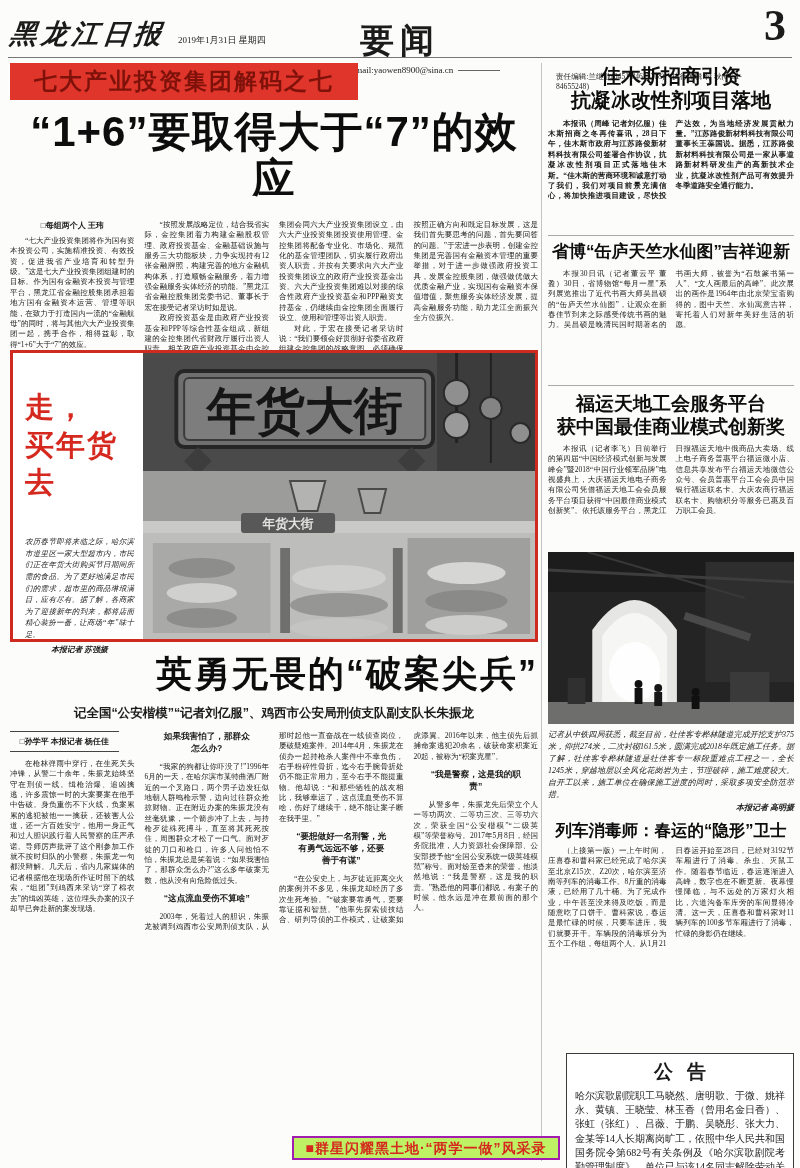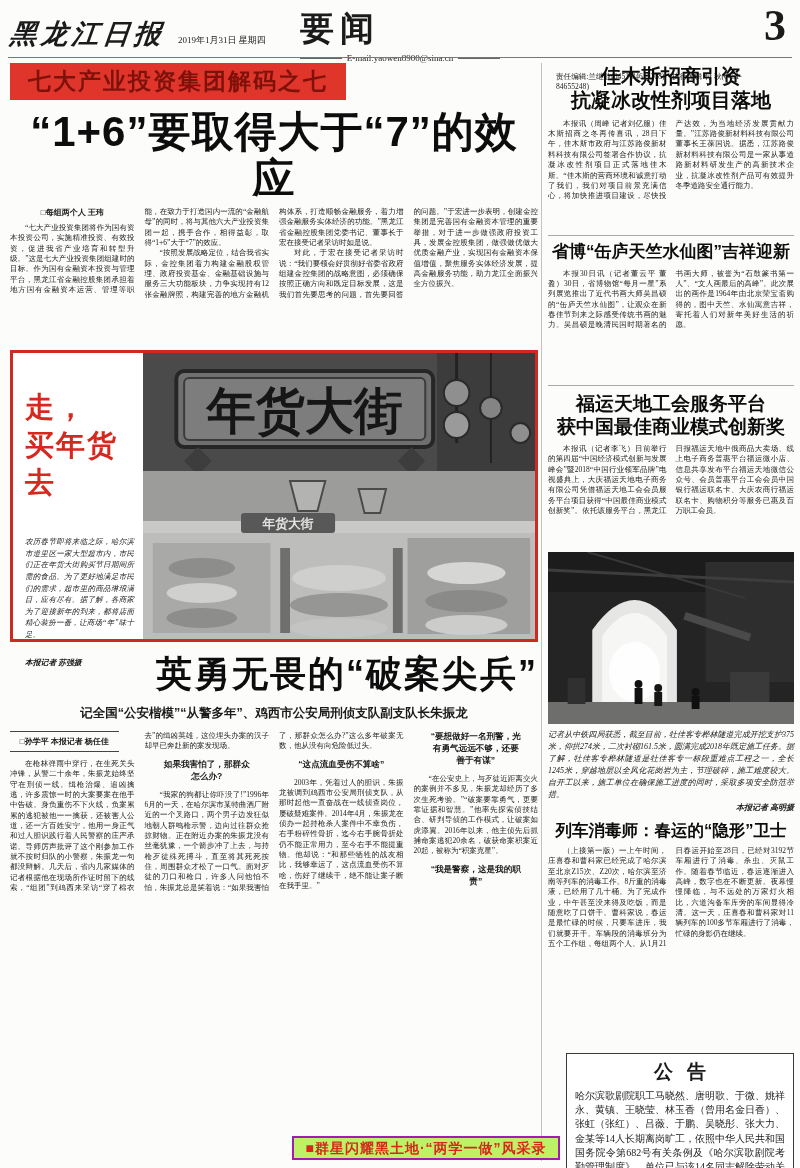--- a/index.html
+++ b/index.html
@@ -1,64 +1,64 @@
 <!DOCTYPE html>
 <html><head>
 <meta charset="utf-8">
 <style>
   html,body{margin:0;padding:0;background:#e8e8e4;}
   .page{position:relative;width:800px;height:1168px;margin:0 auto;background:#fcfcfa;overflow:hidden;
         color:#1b1b1b;font-family:"Liberation Serif",serif;}
   
   .logo{position:absolute;left:10px;top:16px;font:italic bold 27px "Liberation Serif",serif;letter-spacing:4px;transform:skewX(-6deg);}
   .dateline{position:absolute;left:178px;top:34px;font-size:9px;color:#222;}
-  .section-wrap{position:absolute;left:300px;top:6px;width:200px;}
+  .section-wrap{position:absolute;left:300px;top:18px;width:200px;text-align:center;}
   .section-title{font:bold 34px "Liberation Serif",serif;letter-spacing:6px;}
   .email-row{display:flex;align-items:center;gap:5px;font-size:9px;color:#222;margin-top:1px;}
   .email-row .rule{flex:1;border-top:1px solid #666;height:0;}
   .editors{position:absolute;left:556px;top:32px;width:205px;font-size:7.6px;color:#222;margin-top:40px;}
   .pagenum{position:absolute;right:14px;top:0px;font:bold 44px "Liberation Serif",serif;}
   .head-rule{position:absolute;left:8px;right:8px;top:57px;border-top:1px solid #777;}
   .v-rule{position:absolute;left:541px;top:63px;height:1098px;border-left:1px solid #c2c2c0;}
   
   .lead{position:absolute;left:10px;top:63px;width:528px;}
   .kicker{display:inline-block;background:#e0352a;color:#7e120b;font:bold 23px "Liberation Sans",sans-serif;
-          padding:3px 18px;letter-spacing:2px;}
-  .lead-headline{margin:8px 0 5px;font:bold 42px/1.12 "Liberation Sans",sans-serif;text-align:center;letter-spacing:1px;color:#0d0d0d;}
+          padding:3px 24px;letter-spacing:2px;}
+  .lead-headline{margin:8px 0 18px;font:bold 42px/1.12 "Liberation Sans",sans-serif;text-align:center;letter-spacing:1px;color:#0d0d0d;}
   .cols{font-size:7.5px;line-height:1.38;text-align:justify;overflow:hidden;}
   .cols p{margin:0;text-indent:2em;}
   .lead-body{height:176px;column-count:4;column-gap:10px;}
   .byline-center{text-indent:0 !important;text-align:center;font-weight:bold;font-size:8px;margin-bottom:5px !important;}
   
   .photo-feature{position:absolute;left:10px;top:350px;width:528px;height:292px;border:3px solid #cf2a1f;
                  background:#fff;display:flex;box-sizing:border-box;}
   .pf-left{width:130px;box-sizing:border-box;padding:36px 9px 6px 12px;}
   .pf-title{color:#d5281e;font:bold 29px/1.3 "Liberation Sans",sans-serif;letter-spacing:2px;}
   .pf-caption{margin:34px 0 0;font:italic 7.5px/1.55 "Liberation Serif",serif;text-align:justify;color:#222;}
-  .pf-credit{margin:16px 0 0;font:italic bold 7.8px "Liberation Serif",serif;text-align:left;}
+  .pf-credit{margin:3px 0 0;font:italic bold 7.8px "Liberation Serif",serif;text-align:center;}
   .pf-photo{flex:1;overflow:hidden;}
   .pf-photo svg{display:block;width:100%;height:100%;}
   
   .hero{position:absolute;left:10px;top:650px;width:528px;}
   .hero-headline{margin:0 0 6px;font:bold 36px "Liberation Sans",sans-serif;text-align:right;letter-spacing:2px;color:#0d0d0d;}
   .hero-subhead{font:bold 12.5px "Liberation Sans",sans-serif;text-align:center;margin-bottom:9px;}
   .hero-body{height:400px;column-count:4;column-gap:10px;}
   .byline-box{border-top:1px solid #444;border-bottom:1px solid #444;padding:4px 2px;margin:0 16px 7px 0;
               text-align:center;font-weight:bold;font-size:8px;text-indent:0;}
   .crosshead{font:bold 8.6px "Liberation Sans",sans-serif;text-align:center;margin:7px 16px !important;text-indent:0 !important;}
   .series-banner{position:absolute;left:292px;top:1136px;width:264px;height:20px;background:#bef264;
                  border:2px solid #a21caf;color:#d5281e;font:bold 14px/20px "Liberation Sans",sans-serif;
                  text-align:center;letter-spacing:1px;}
   
   .rail{position:absolute;left:548px;top:62px;width:246px;}
   .rail-head{margin:2px 0 6px;font:bold 20px/1.22 "Liberation Sans",sans-serif;text-align:center;color:#0d0d0d;}
   .rail-head.sm{font-size:17px;}
   .rail-head.xs{font-size:16.5px;}
   .cols2{column-count:2;column-gap:9px;}
-  .h-a1{height:110px;}  .h-a2{height:110px;}  .h-a3{height:104px;}  .h-a4{height:198px;}
+  .h-a1{height:110px;font-weight:bold;}  .h-a2{height:110px;}  .h-a3{height:104px;}  .h-a4{height:198px;}
   .rail-div{border:none;border-top:1px solid #a9a9a7;margin:6px 0;}
   .tunnel{margin:4px 0 0;}
   .tunnel svg{display:block;width:246px;height:172px;}
   .rail-caption{margin:5px 0 0;font:italic 8px/1.5 "Liberation Serif",serif;text-align:justify;color:#222;}
   .rail-credit{margin:1px 0 7px;font:italic bold 8px "Liberation Serif",serif;text-align:right;}
   .notice{border:1px solid #3a3a3a;margin:9px 0 0 18px;padding:5px 8px 6px;background:#fff;}
   .notice-title{font:bold 19px "Liberation Serif",serif;text-align:center;letter-spacing:14px;text-indent:14px;}
   .notice-body{margin:4px 0 3px;font-size:10px;line-height:1.42;text-align:justify;}
   .notice-sign{font-size:8px;text-align:right;line-height:1.5;}
 </style>
@@ -82,20 +82,21 @@
   <div class="head-rule"></div>
   <div class="v-rule"></div>
 
   <section class="lead">
     <div class="kicker">七大产业投资集团解码之七</div>
     <h1 class="lead-headline">“1+6”要取得大于“7”的效应</h1>
     <div class="cols lead-body">
       <p class="byline-center">□每组两个人 王玮</p>
       <p>“七大产业投资集团将作为国有资本投资公司，实施精准投资、有效投资，促进我省产业培育和转型升级。”这是七大产业投资集团组建时的目标。作为国有金融资本投资与管理平台，黑龙江省金融控股集团承担着地方国有金融资本运营、管理等职能，在致力于打造国内一流的“金融航母”的同时，将与其他六大产业投资集团一起，携手合作，相得益彰，取得“1+6”大于“7”的效应。</p>
       <p>“按照发展战略定位，结合我省实际，金控集团着力构建金融股权管理、政府投资基金、金融基础设施与服务三大功能板块，力争实现持有12张金融牌照，构建完善的地方金融机构体系，打造顺畅金融服务，着力增强金融服务实体经济的功能。”黑龙江省金融控股集团党委书记、董事长于宏在接受记者采访时如是说。</p>
+      <p>政府投资基金是由政府产业投资基金和PPP等综合性基金组成，新组建的金控集团代省财政厅履行出资人职责。相关政府产业投资基金由金控集团会同六大产业投资集团设立，由六大产业投资集团投资使用管理。金控集团将配备专业化、市场化、规范化的基金管理团队，切实履行政府出资人职责，并按有关要求向六大产业投资集团设立的政府产业投资基金出资。六大产业投资集团难以对接的综合性政府产业投资基金和PPP融资支持基金，仍继续由金控集团全面履行设立、使用和管理等出资人职责。</p>
       <p>对此，于宏在接受记者采访时说：“我们要领会好贯彻好省委省政府组建金控集团的战略意图，必须确保按照正确方向和既定目标发展，这是我们首先要思考的问题，首先要回答的问题。”于宏进一步表明，创建金控集团是完善国有金融资本管理的重要举措，对于进一步做强政府投资工具，发展金控股集团，做强做优做大优质金融产业，实现国有金融资本保值增值，聚焦服务实体经济发展，提高金融服务功能，助力龙江全面振兴全方位振兴。</p>
     </div>
   </section>
 
   <section class="photo-feature">
     <div class="pf-left">
       <div class="pf-title">
         <span>走，</span><br>
         <span>买年货去</span>
       </div>
@@ -136,31 +137,32 @@
         <ellipse cx="330" cy="248" rx="42" ry="11" fill="#8a8a88"></ellipse>
         <ellipse cx="330" cy="272" rx="42" ry="10" fill="#cccccb"></ellipse>
         <rect x="140" y="195" width="10" height="85" fill="#6f6f6d"></rect>
         <rect x="255" y="195" width="10" height="85" fill="#6f6f6d"></rect>
       </svg>
     </div>
   </section>
 
   <section class="hero">
     <h2 class="hero-headline">英勇无畏的“破案尖兵”</h2>
-    <div class="hero-subhead">记全国“公安楷模”“从警多年”、鸡西市公安局刑侦支队副支队长朱振龙</div>
+    <div class="hero-subhead">记全国“公安楷模”“记者刘亿服”、鸡西市公安局刑侦支队副支队长朱振龙</div>
     <div class="cols hero-body">
       <div class="byline-box">□孙学平 本报记者 杨任佳</div>
       <p>在枪林弹雨中穿行，在生死关头冲锋，从警二十余年，朱振龙始终坚守在刑侦一线。缉枪治爆、追凶擒逃，许多震惊一时的大案要案在他手中告破。身负重伤不下火线，负案累累的逃犯被他一一擒获，还被害人公道，还一方百姓安宁，他用一身正气和过人胆识践行着人民警察的庄严承诺。导师厉声批评了这个刚参加工作就不按时归队的小警察，朱振龙一句都没辩解。几天后，省内几家媒体的记者根据他在现场所作证时留下的线索，“组团”到鸡西来采访“穿了棉衣去”的缉凶英雄，这位埋头办案的汉子却早已奔赴新的案发现场。</p>
       <p class="crosshead">如果我害怕了，那群众怎么办?</p>
       <p>“我家的狗都让你吓没了!”1996年6月的一天，在哈尔滨市某特曲酒厂附近的一个叉路口，两个男子边发狂似地朝人群鸣枪示警，边向过往群众抢掠财物。正在附近办案的朱振龙没有丝毫犹豫，一个箭步冲了上去，与持枪歹徒殊死搏斗，直至将其死死按住，周围群众才松了一口气。面对歹徒的刀口和枪口，许多人问他怕不怕，朱振龙总是笑着说：“如果我害怕了，那群众怎么办?”这么多年破案无数，他从没有向危险低过头。</p>
       <p class="crosshead">“这点流血受伤不算啥”</p>
       <p>2003年，凭着过人的胆识，朱振龙被调到鸡西市公安局刑侦支队，从那时起他一直奋战在一线侦查岗位，屡破疑难案件。2014年4月，朱振龙在侦办一起持枪杀人案件中不幸负伤，右手粉碎性骨折，迄今右手腕骨折处仍不能正常用力，至今右手不能提重物。他却说：“和那些牺牲的战友相比，我够幸运了，这点流血受伤不算啥，伤好了继续干，绝不能让案子断在我手里。”</p>
       <p class="crosshead">“要想做好一名刑警，光有勇气远远不够，还要善于有谋”</p>
       <p>“在公安史上，与歹徒近距离交火的案例并不多见，朱振龙却经历了多次生死考验。”“破案要靠勇气，更要靠证据和智慧。”他率先探索侦技结合、研判导侦的工作模式，让破案如虎添翼。2016年以来，他主侦先后抓捕命案逃犯20余名，破获命案积案近20起，被称为“积案克星”。</p>
       <p class="crosshead">“我是警察，这是我的职责”</p>
+      <p>从警多年，朱振龙先后荣立个人一等功两次、二等功三次、三等功六次，荣获全国“公安楷模”“二级英模”等荣誉称号。2017年5月8日，经国务院批准，人力资源社会保障部、公安部授予他“全国公安系统一级英雄模范”称号。面对纷至沓来的荣誉，他淡然地说：“我是警察，这是我的职责。”熟悉他的同事们都说，有案子的时候，他永远是冲在最前面的那个人。</p>
     </div>
   </section>
 
   <div class="series-banner">■群星闪耀黑土地·“两学一做”风采录</div>
 
   <aside class="rail">
     <article>
       <h3 class="rail-head">
         <span>佳木斯招商引资</span><br>
         <span>抗凝冰改性剂项目落地</span>

